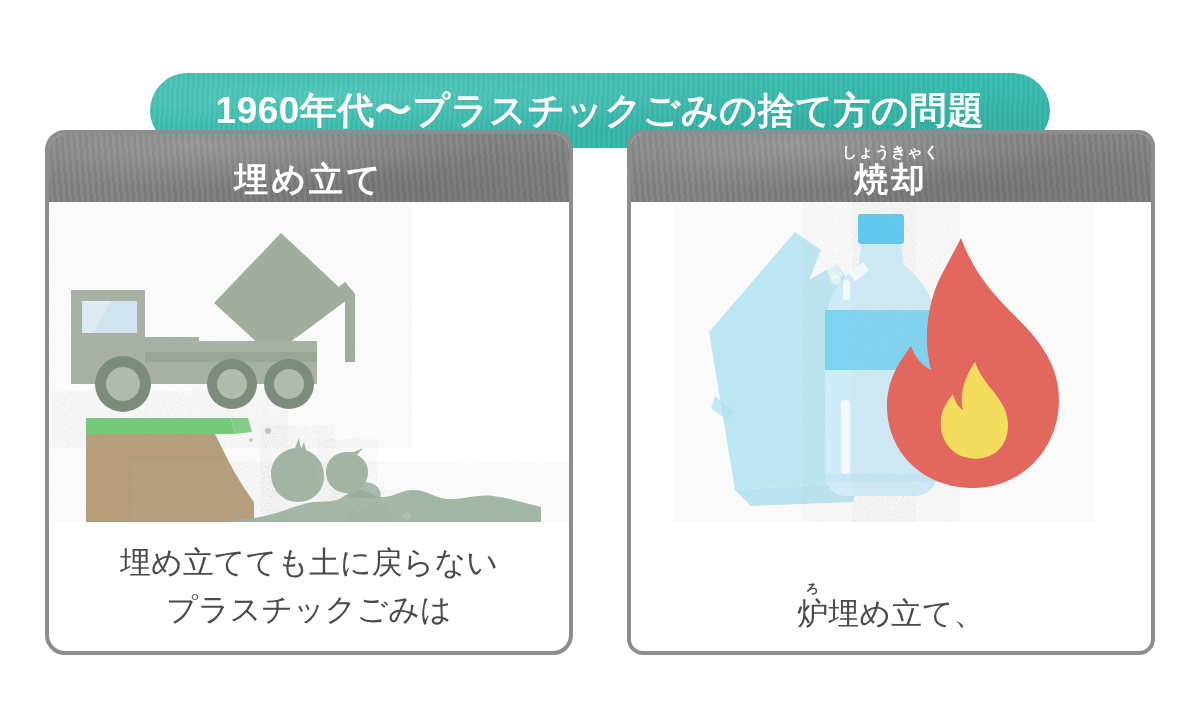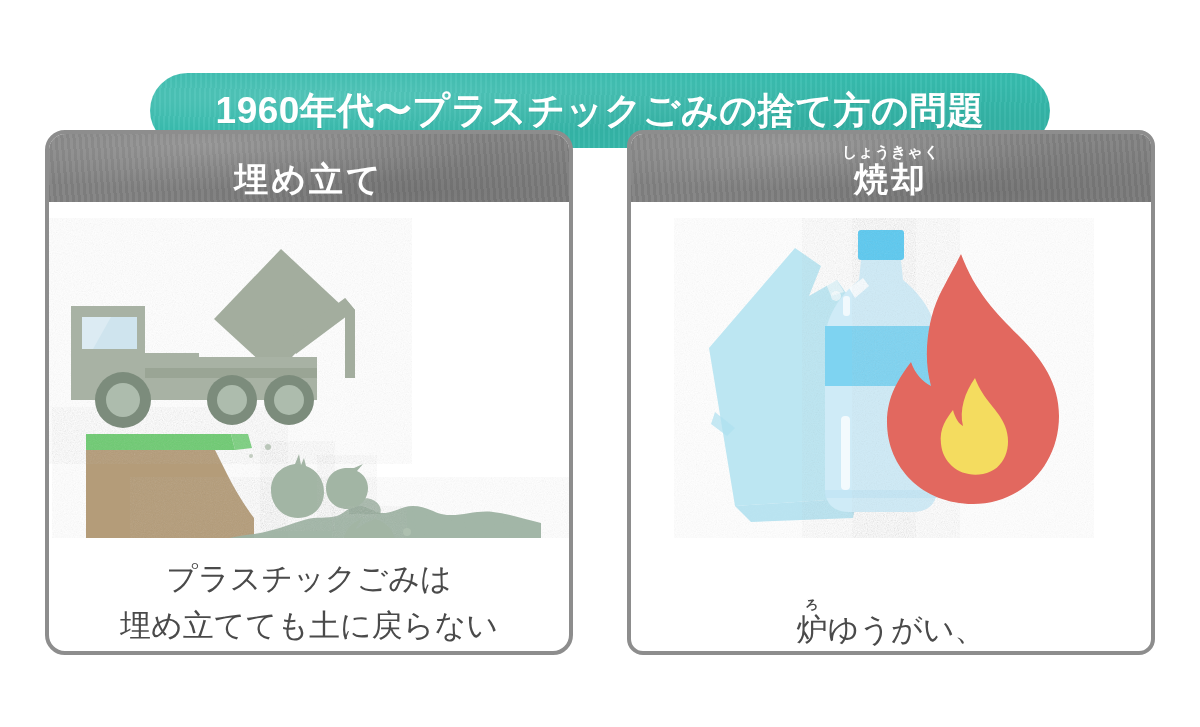--- a/index.html
+++ b/index.html
@@ -56,21 +56,21 @@
     border-radius: 16px;
     background: #ffffff;
     overflow: hidden;
   }
   #card-landfill { left: 45px; border-radius: 20px; }
   #card-incineration { left: 627px; }
 
   .card-header {
     position: relative;
     height: 72px;
-    margin: -4px -4px 16px -4px;
+    margin: -4px -4px 0 -4px;
     background:
       radial-gradient(ellipse at 30% 20%, rgba(255,255,255,0.16) 0%, rgba(255,255,255,0) 55%),
       radial-gradient(ellipse at 70% 85%, rgba(0,0,0,0.10) 0%, rgba(0,0,0,0) 60%),
       repeating-linear-gradient(85deg, rgba(255,255,255,0.05) 0px, rgba(255,255,255,0.05) 3px, rgba(0,0,0,0.035) 3px, rgba(0,0,0,0.035) 6px),
       #818181;
     border-top-left-radius: 13px;
     border-top-right-radius: 13px;
     display: flex;
     align-items: flex-end;
     justify-content: center;
@@ -247,22 +247,22 @@
             <circle cx="183" cy="182" r="25" fill="#7C8C7C"></circle>
             <circle cx="183" cy="182" r="15" fill="#ADBCAD"></circle>
             <circle cx="240" cy="182" r="25" fill="#7C8C7C"></circle>
             <circle cx="240" cy="182" r="15" fill="#ADBCAD"></circle>
           </g>
         </g>
       </svg>
     </div>
 
     <div class="caption">
+      <span class="line">埋め立てても土に戻らない</span>
       <span class="line">プラスチックごみは</span>
-      <span class="line">埋め立てても土に戻らない</span>
     </div>
 
   </div>
 </div>
 
 <div class="card" id="card-incineration">
 
   <div class="card-header">
     <span class="header-ruby-wrap">
       <span class="header-ruby">しょうきゃく</span>
@@ -331,18 +331,18 @@
                    C328,192 334,174 344,160 Z" fill="#F4DC5E"></path>
         </g>
       </svg>
     </div>
 
     <div class="caption">
       <span class="line">
         <span class="ruby-group">
           <span class="rt">ろ</span>
           <span class="rb">炉</span>
-        </span><span class="plain-seg">ゆうがい、</span>
+        </span><span class="plain-seg">埋め立て、</span>
       </span>
     </div>
 
   </div>
 </div>
 
 </body></html>

